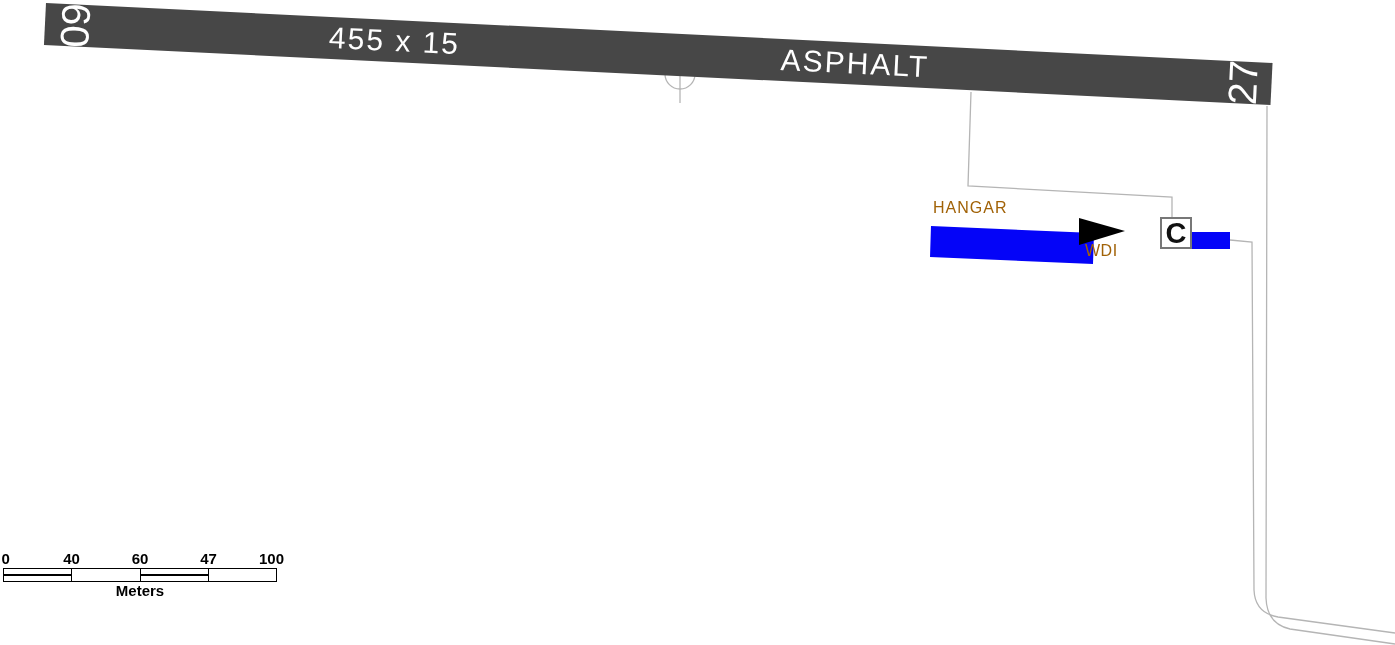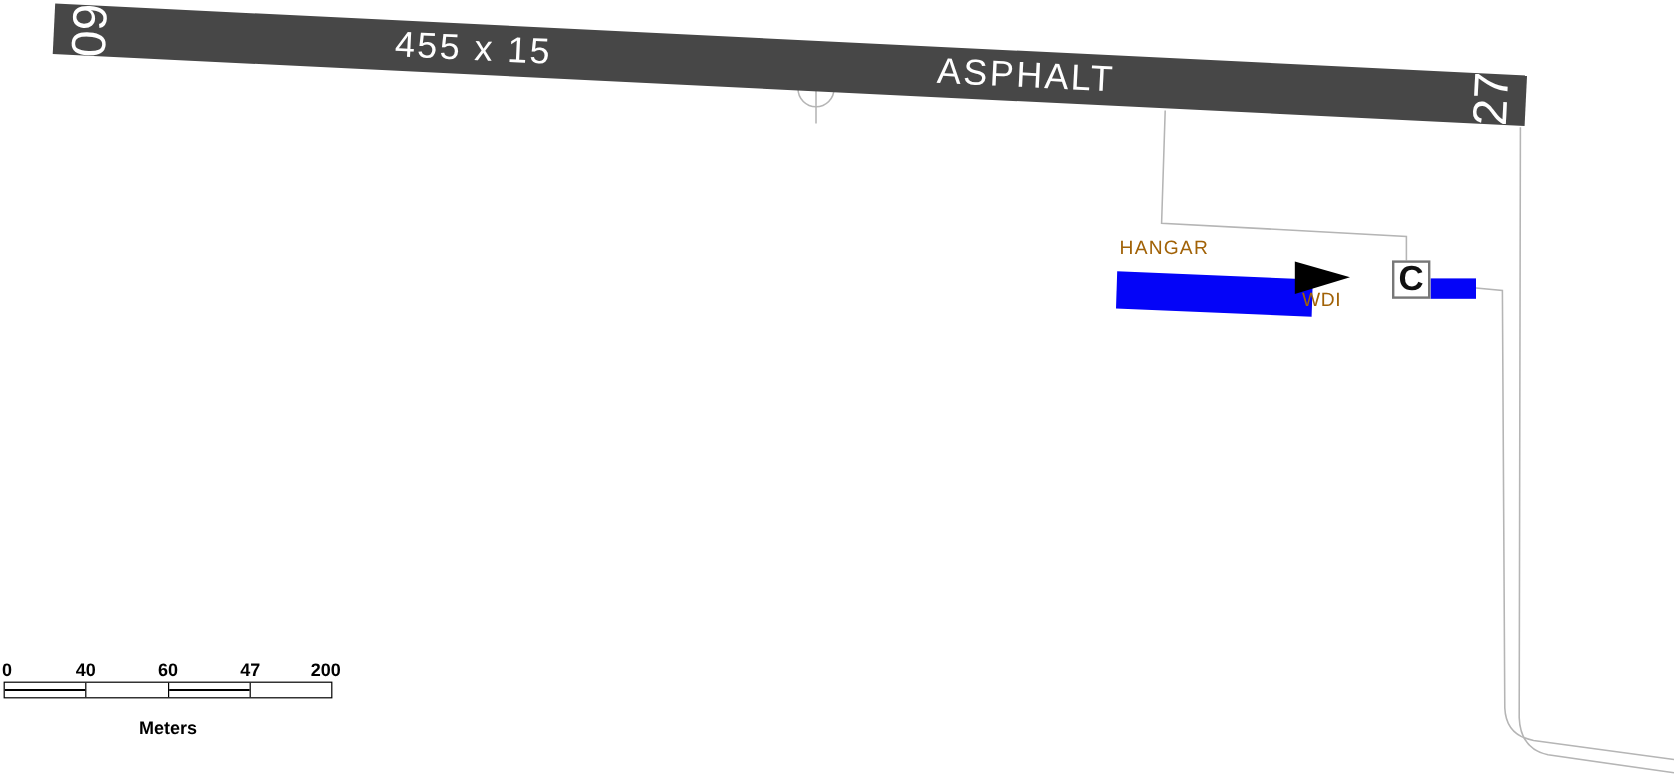--- a/index.html
+++ b/index.html
@@ -42,21 +42,21 @@
   }
   .sb-cell{flex:1 1 0;border-right:1.5px solid #000;}
   .sb-cell:last-child{border-right:none;}
   .sb-cell.halved{
     background:linear-gradient(to bottom,
       transparent calc(50% - 0.75px),
       #000 calc(50% - 0.75px),
       #000 calc(50% + 0.75px),
       transparent calc(50% + 0.75px));
   }
-  .sb-unit{margin-top:17px;text-align:center;font-size:15px;font-weight:700;color:#000;}
+  .sb-unit{margin-top:0;text-align:center;font-size:15px;font-weight:700;color:#000;}
 </style>
 </head>
 <body>
 
 <div class="canvas">
 
   <svg class="lines" width="1395" height="645" viewBox="0 0 1395 645">
 
     <path d="M971,92 L968,186 L1172,197 L1172,218" fill="none" stroke="#b5b5b5" stroke-width="1.3"></path>
 
@@ -94,21 +94,21 @@
   <div class="compass-box">
     <span>C</span>
   </div>
 
   <div class="scalebar">
     <div class="sb-ticks">
       <span style="left:1%">0</span>
       <span style="left:25%">40</span>
       <span style="left:50%">60</span>
       <span style="left:75%">47</span>
-      <span style="left:98%">200</span>
+      <span style="left:98%">100</span>
     </div>
     <div class="sb-bar">
       <div class="sb-cell halved"></div>
       <div class="sb-cell"></div>
       <div class="sb-cell halved"></div>
       <div class="sb-cell"></div>
     </div>
     <div class="sb-unit">Meters</div>
   </div>
 

